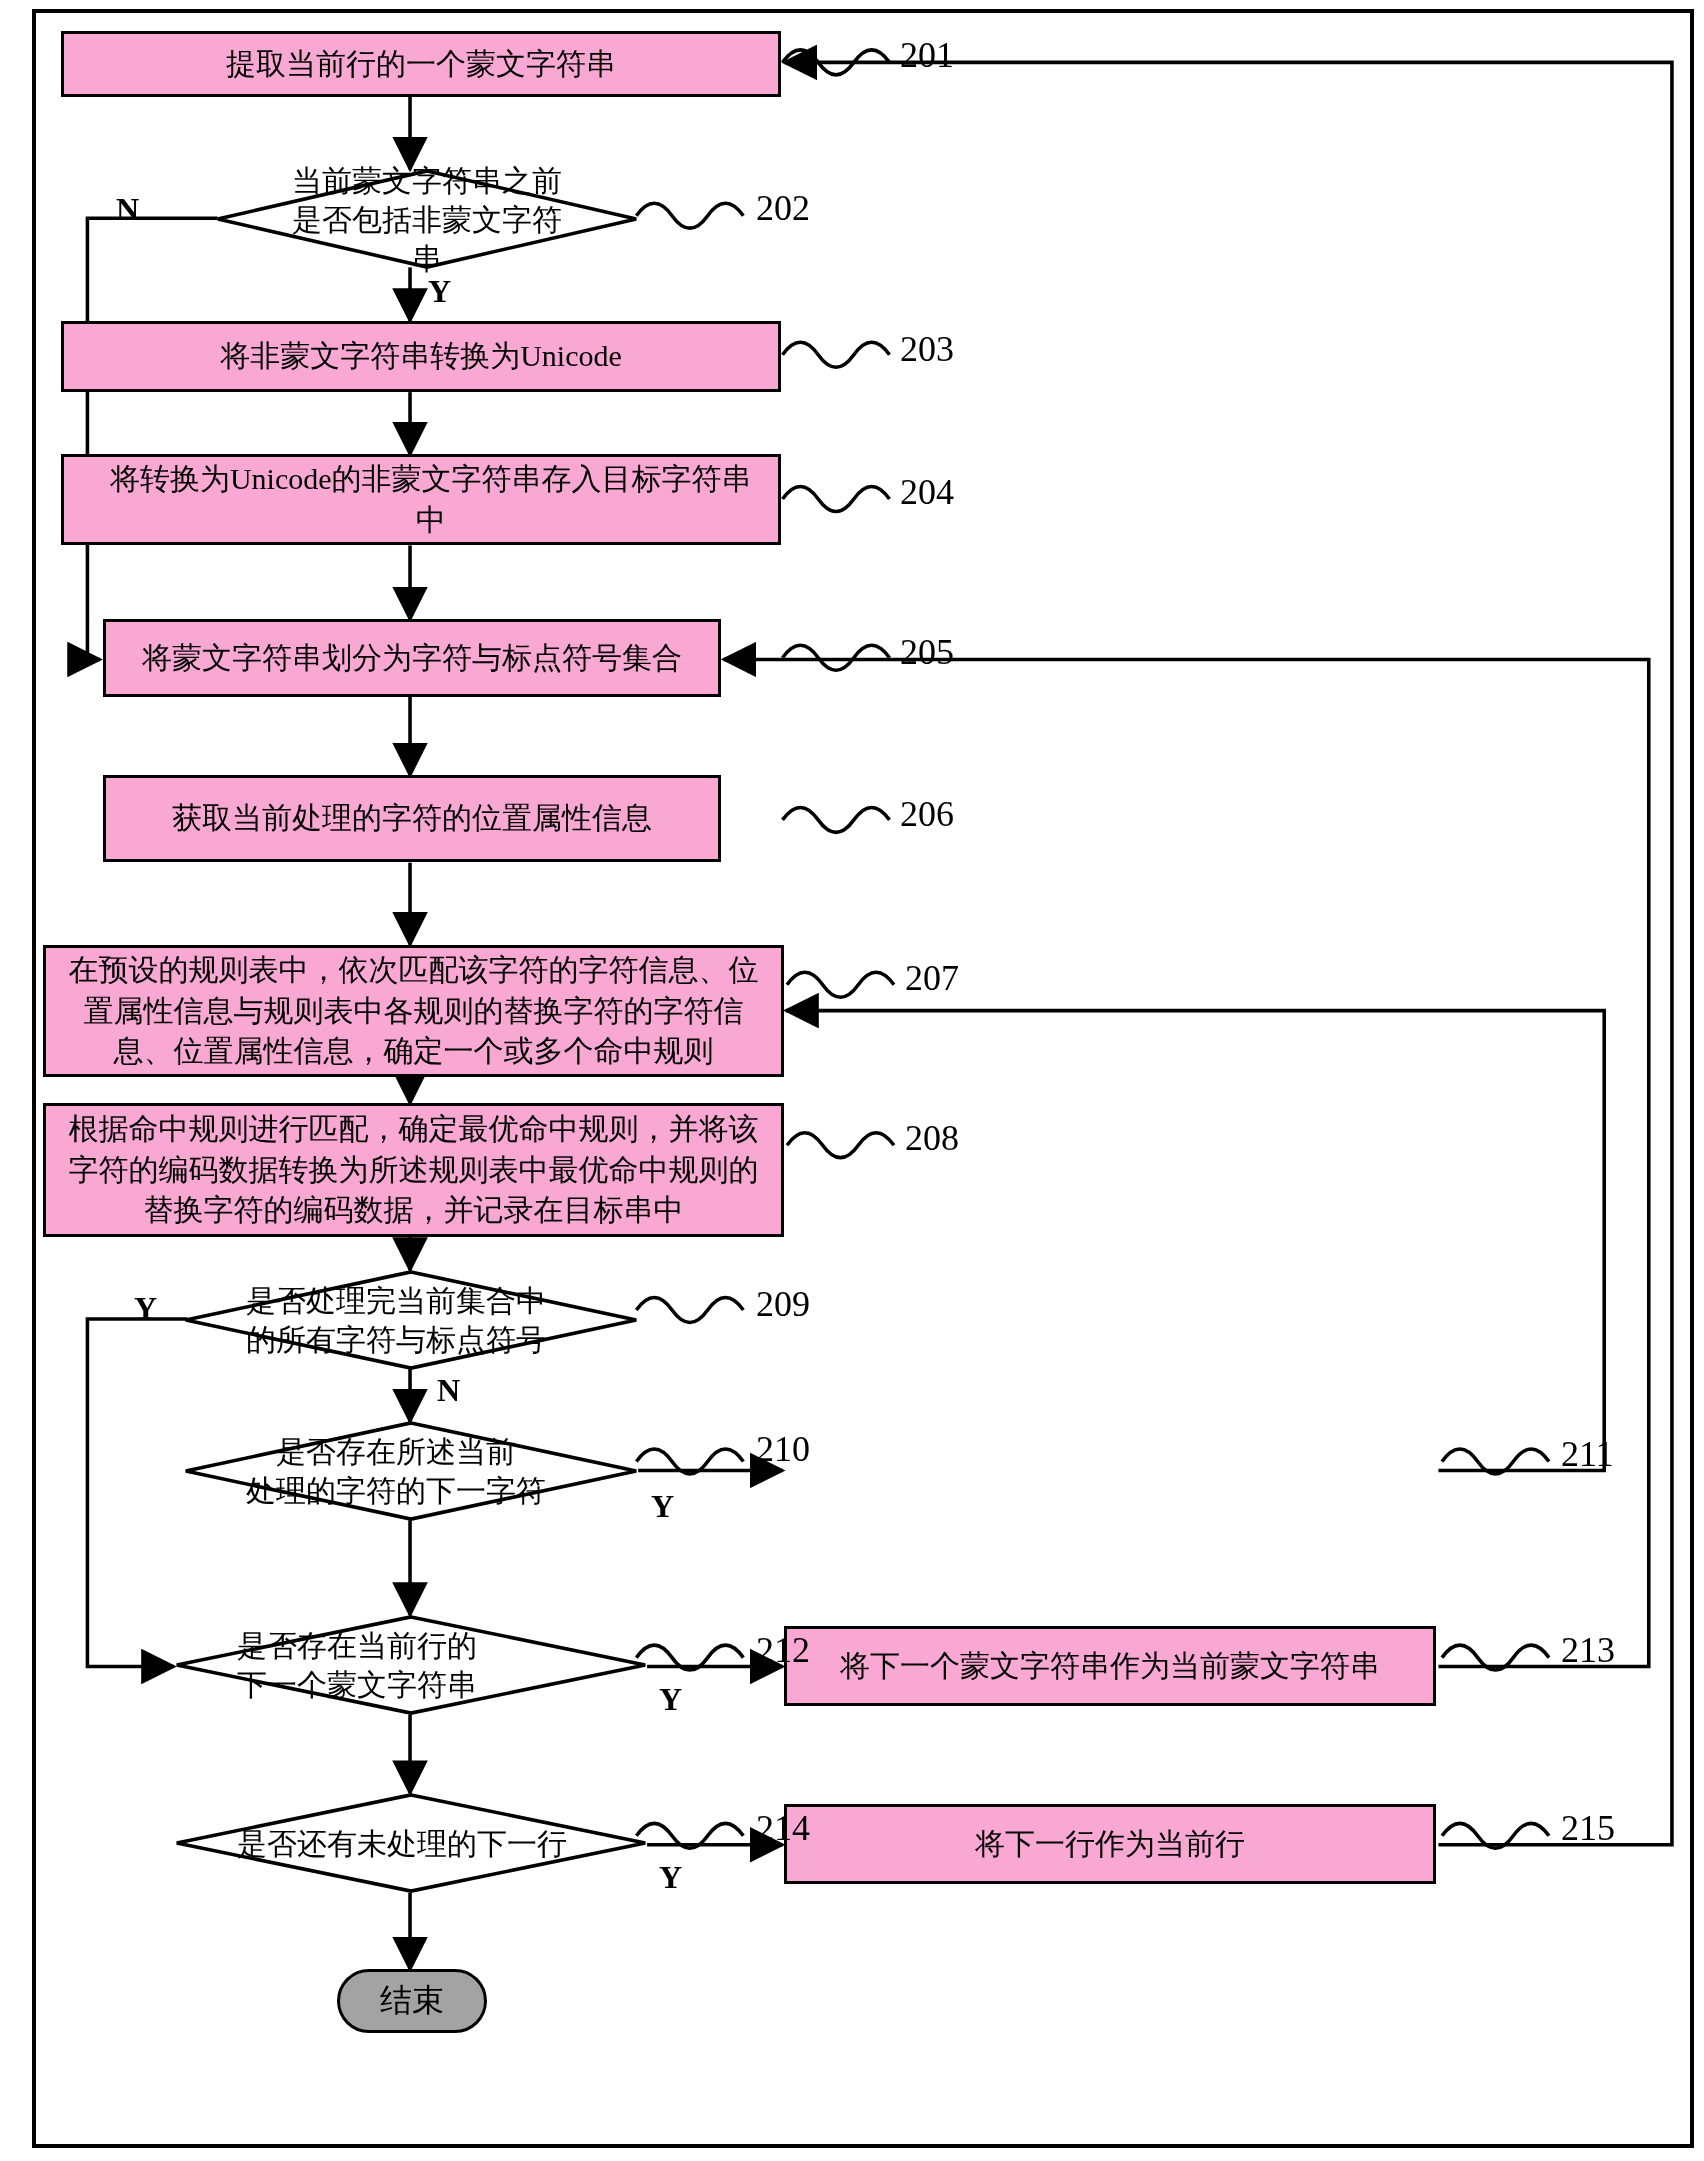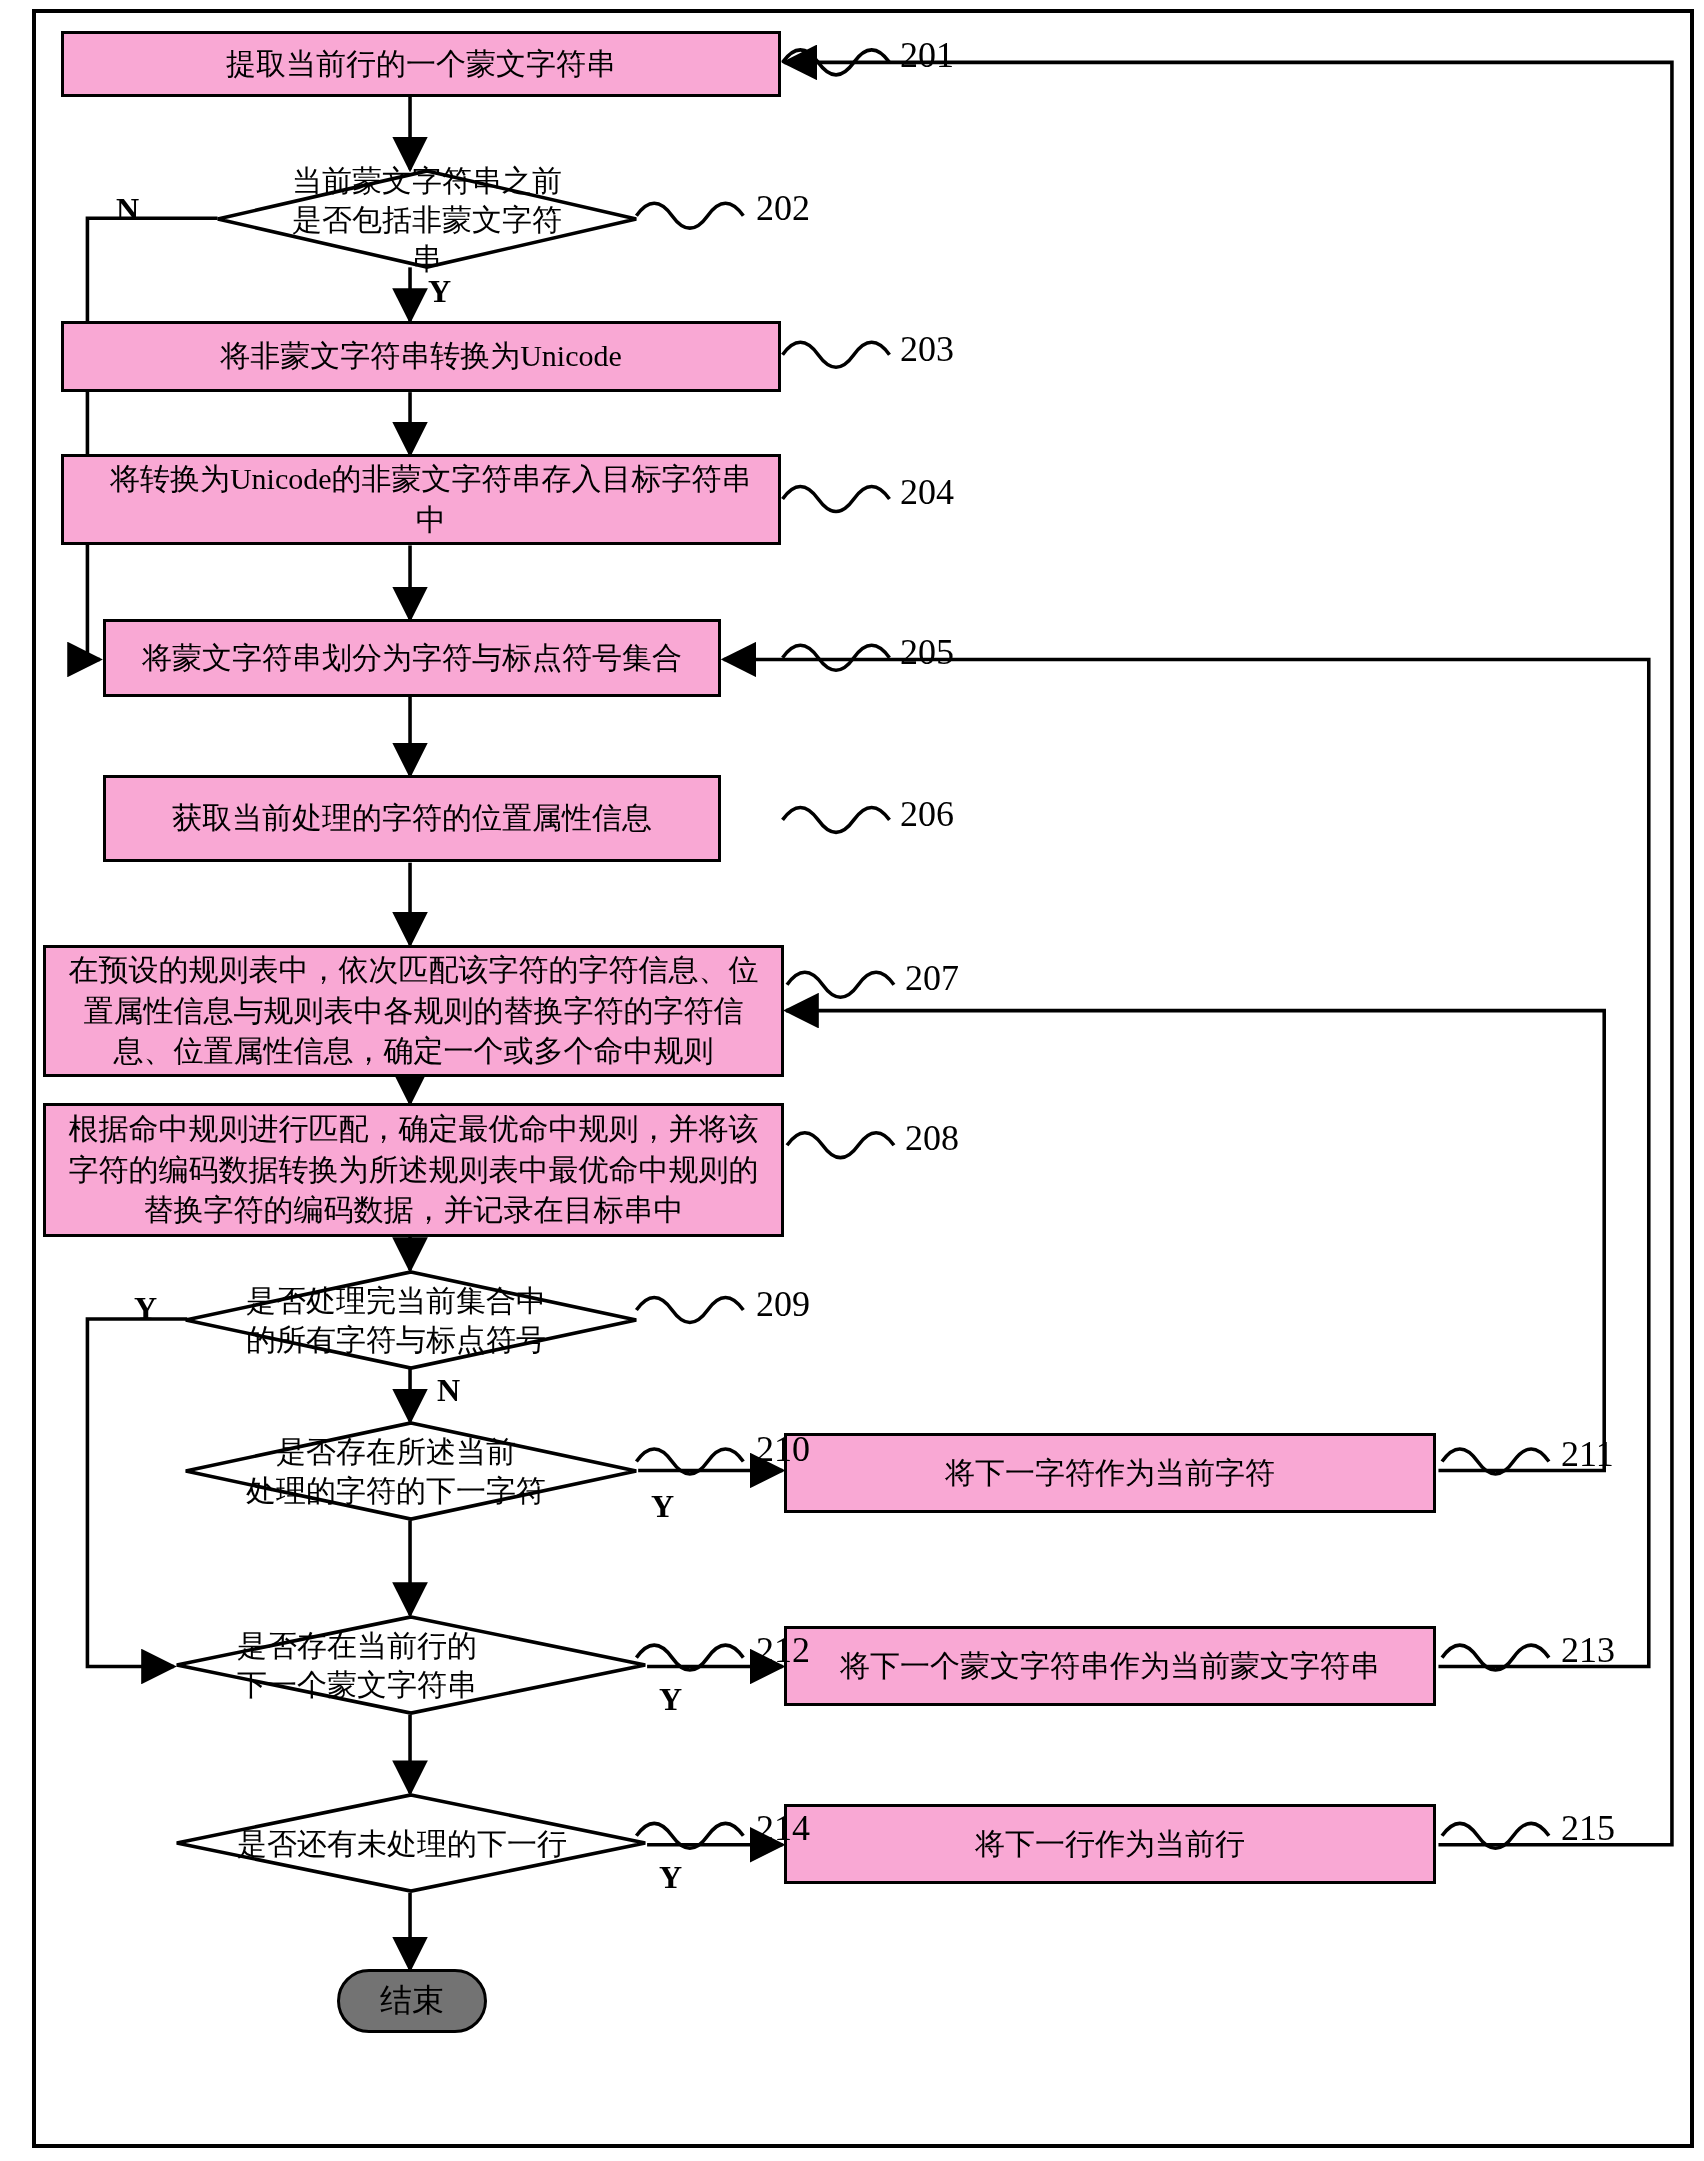--- a/index.html
+++ b/index.html
@@ -50,21 +50,21 @@
     line-height: 1.3;
     padding: 0 62px;
   }
   .terminator {
     border: 3.6px solid #000;
     border-radius: 53px;
     display: flex;
     align-items: center;
     justify-content: center;
     font-size: 32px;
-    background: #737373;
+    background: #a3a3a3;
   }
   .label {
     font-size: 36px;
     font-weight: 500;
   }
   .edge-label {
     position: absolute;
     font-size: 32px;
     font-weight: 600;
   }
@@ -197,23 +197,20 @@
   </div>
 
   <div class="diamond" style="left:184px; top:1421px; width:454px; height:100px;">
     <svg width="454" height="100" viewBox="0 0 510 112">
         <polygon points="255,2 508,56 255,110 2,56" fill="#fff" stroke="#000" stroke-width="4"></polygon>
       </svg>
     <div class="dtext" style="white-space:pre-line;">是否存在所述当前
 处理的字符的下一字符</div>
   </div>
 
-  <div class="node" style="left:784px; top:1433px; width:652px; height:80px;">
-      <span>将下一字符作为当前字符</span>
-    </div>
 
   <div class="diamond" style="left:175px; top:1615px; width:472px; height:100px;">
     <svg width="472" height="100" viewBox="0 0 530 112">
         <polygon points="265,2 528,56 265,110 2,56" fill="#fff" stroke="#000" stroke-width="4"></polygon>
       </svg>
     <div class="dtext" style="white-space:pre-line;">是否存在当前行的
 下一个蒙文字符串</div>
   </div>
 
   <div class="node" style="left:784px; top:1626px; width:652px; height:80px;">

